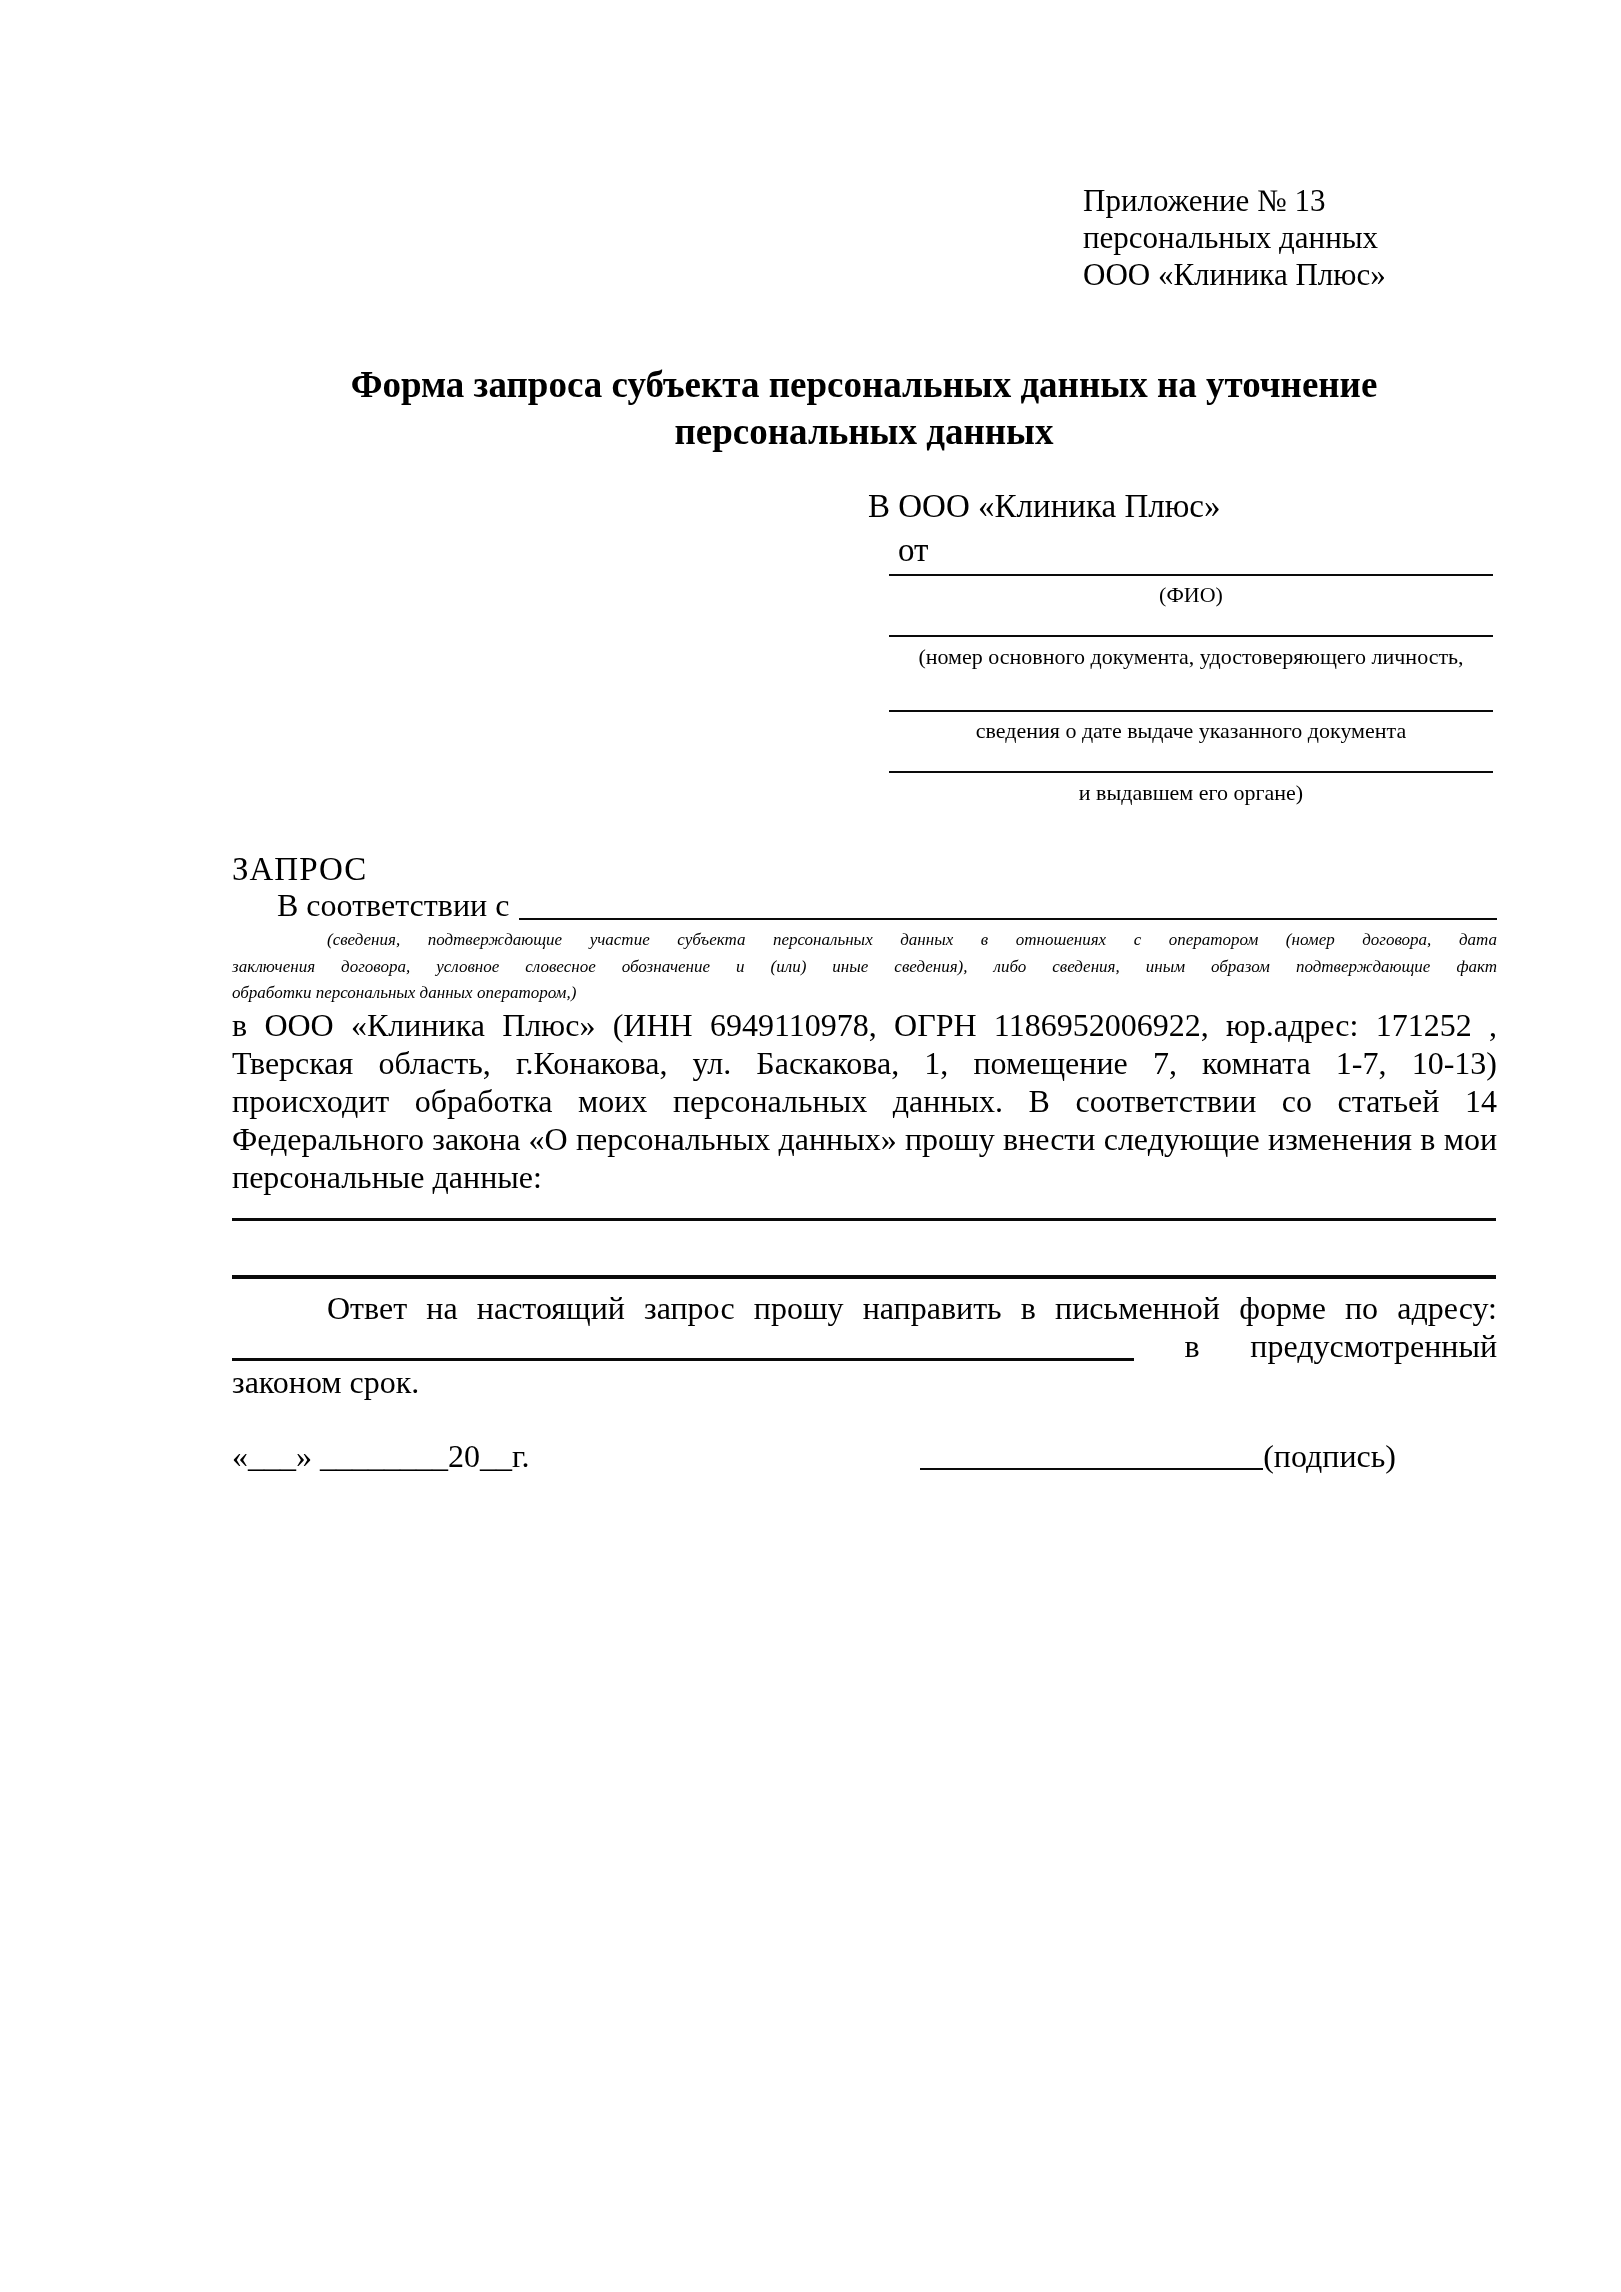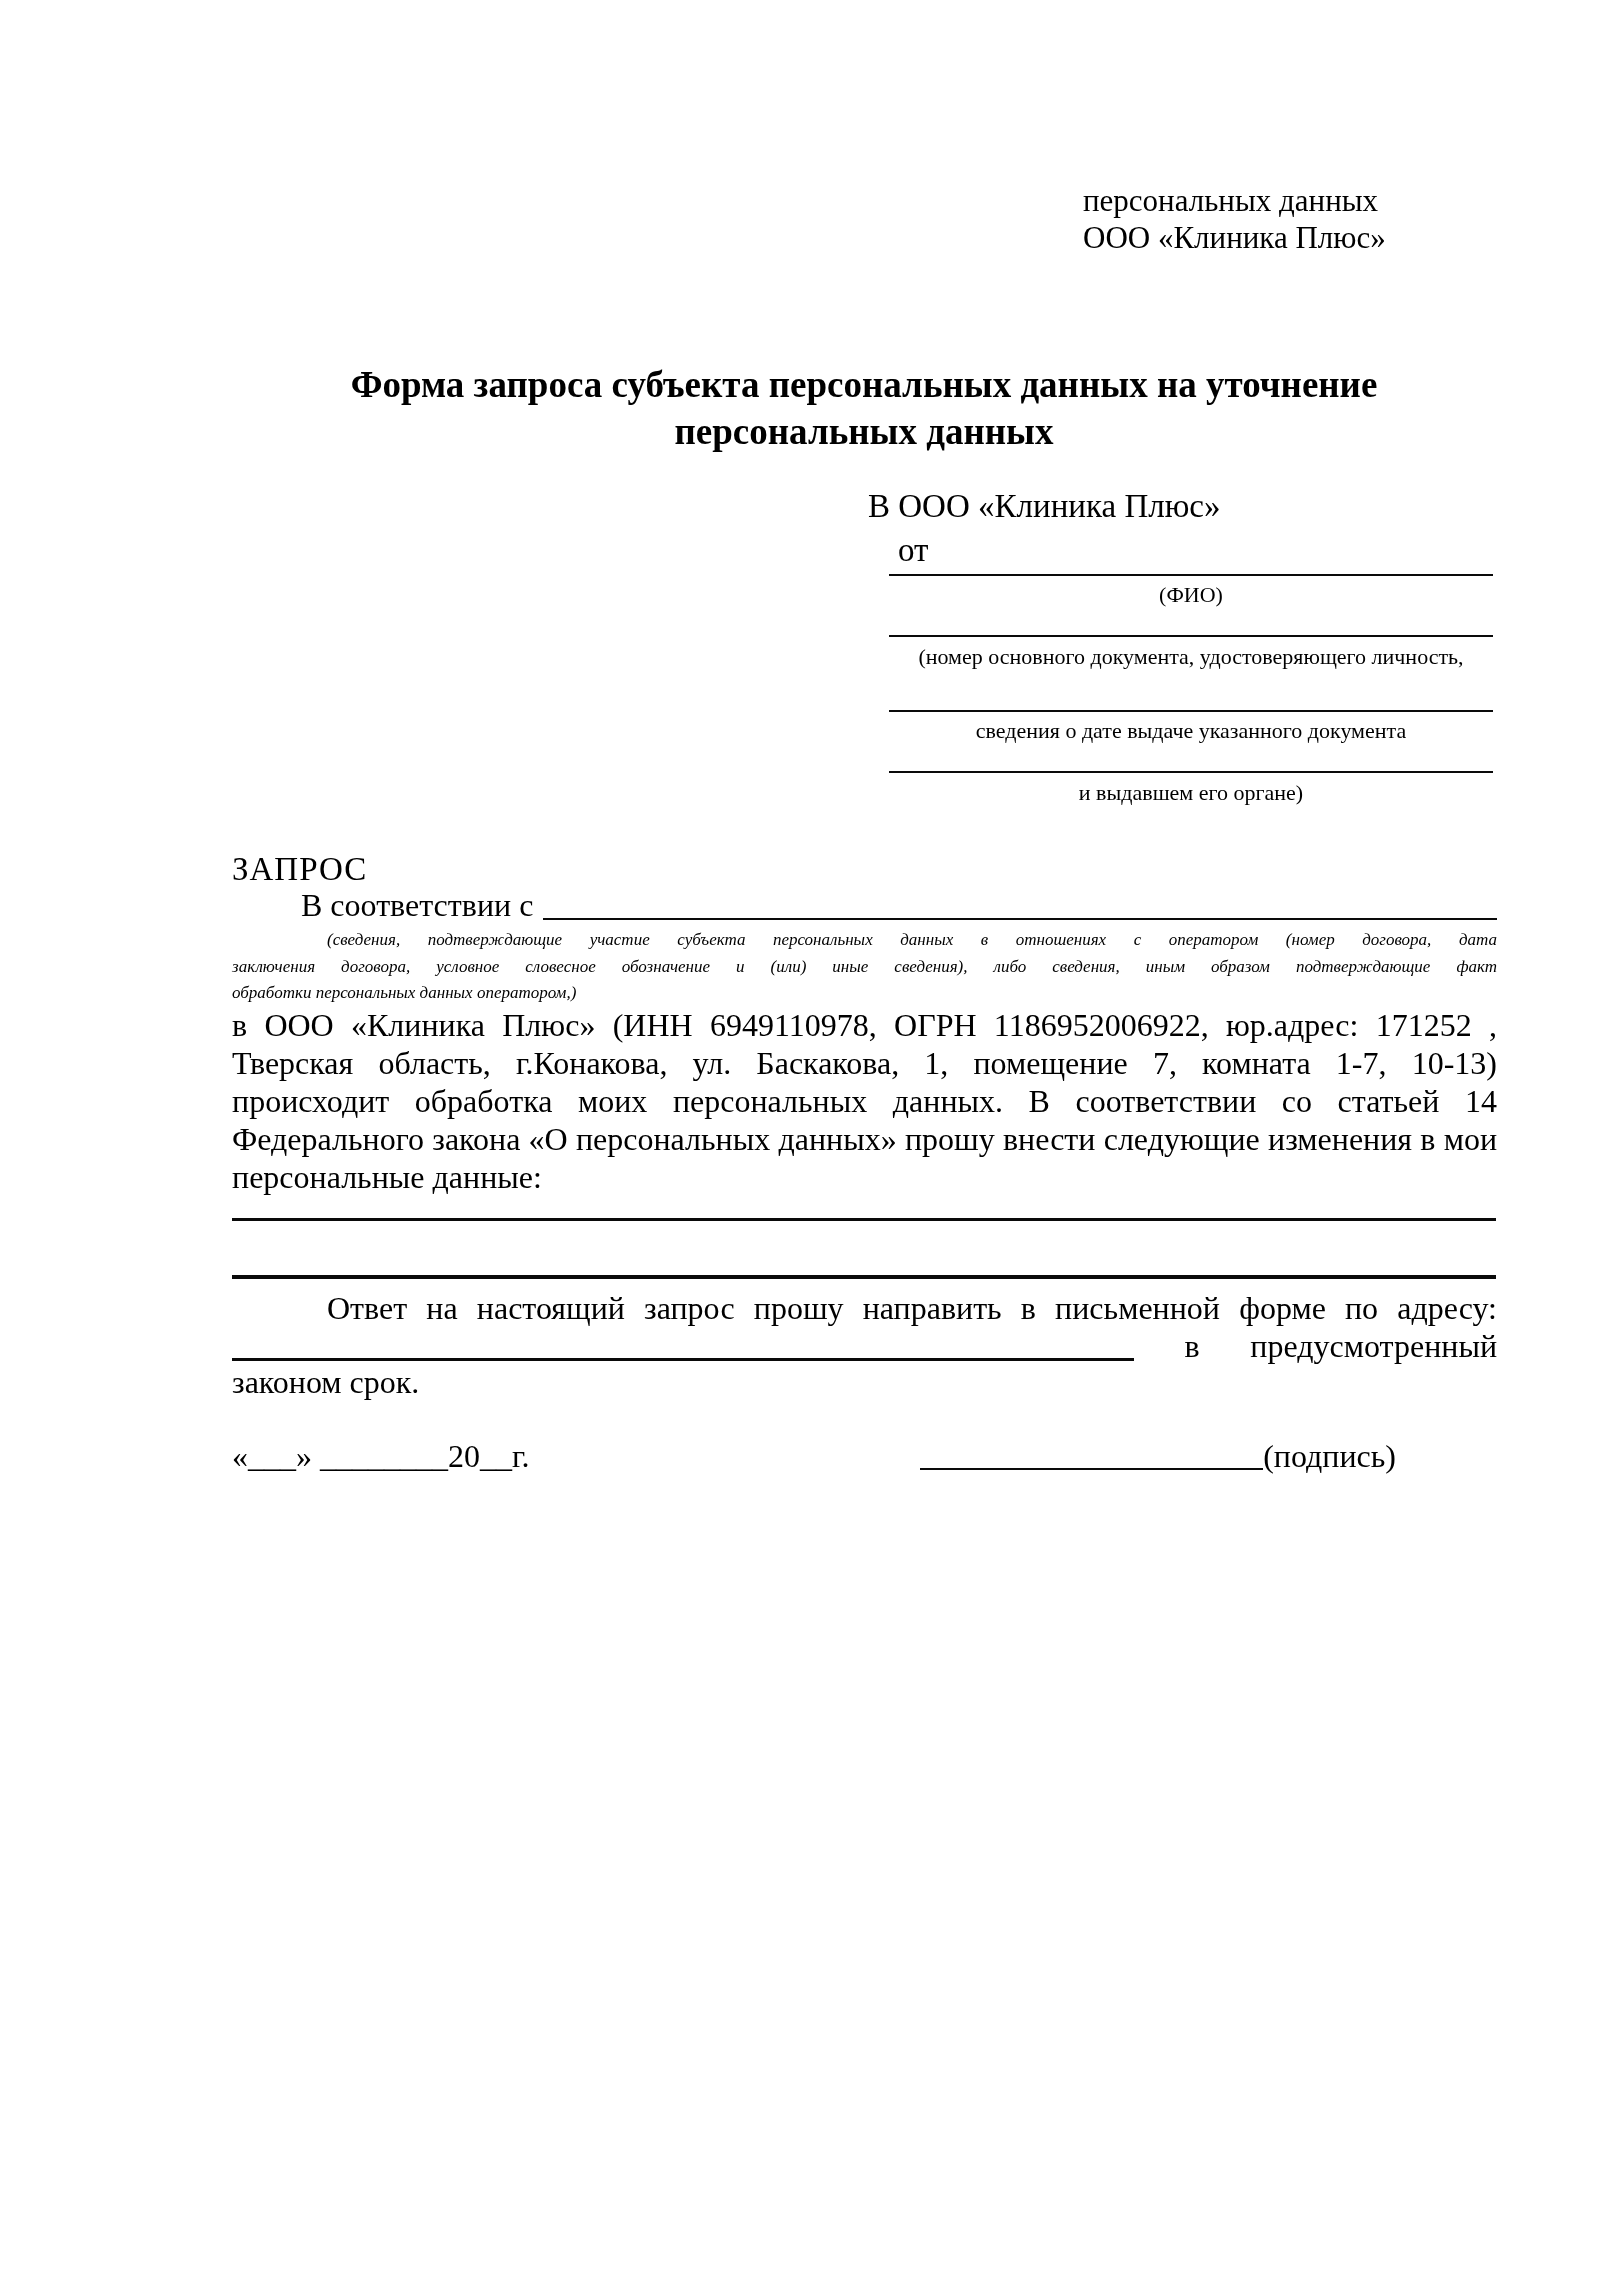--- a/index.html
+++ b/index.html
@@ -37,21 +37,21 @@
 
   .request-heading {
     left: 232px; top: 851px; width: 1264px;
     font-size: 33px; text-align: left; letter-spacing: 1px;
   }
 
   .intro-row {
     left: 232px; top: 885px; width: 1265px; height: 39px;
     display: flex; align-items: flex-end; font-size: 32px;
   }
-  .intro-row .prefix { margin-left: 69px; white-space: nowrap; line-height: 37px; }
+  .intro-row .prefix { margin-left: 45px; white-space: nowrap; line-height: 37px; }
   .intro-row .fill-line {
     flex: 1 1 auto; margin-left: 9.8px; margin-bottom: 3.9px;
     border-bottom: 2.9px solid #0a0a0a; height: 0;
   }
 
   .footnote { left: 232px; top: 927px; width: 1265px; font-size: 17px; line-height: 26.5px; font-style: italic; }
   .footnote .fn-first { text-indent: 95px; }
 
   .body-par { left: 232px; top: 1006px; width: 1265px; font-size: 32px; line-height: 38px; }
 
@@ -86,20 +86,21 @@
   .sig-group .sig-line {
     width: 343px; height: 0; border-bottom: 2.9px solid #0a0a0a; margin-bottom: 5.9px;
   }
 </style>
 </head>
 <body>
 
 <div class="page">
 
   <div class="abs header-block">
+    <div>Приложение № 13</div>
     <div>персональных данных</div>
     <div>ООО «Клиника Плюс»</div>
   </div>
 
   <div class="abs doc-title">
     <div>Форма запроса субъекта персональных данных на уточнение</div>
     <div>персональных данных</div>
   </div>
 
   <div class="abs to-line">В ООО «Клиника Плюс»</div>

